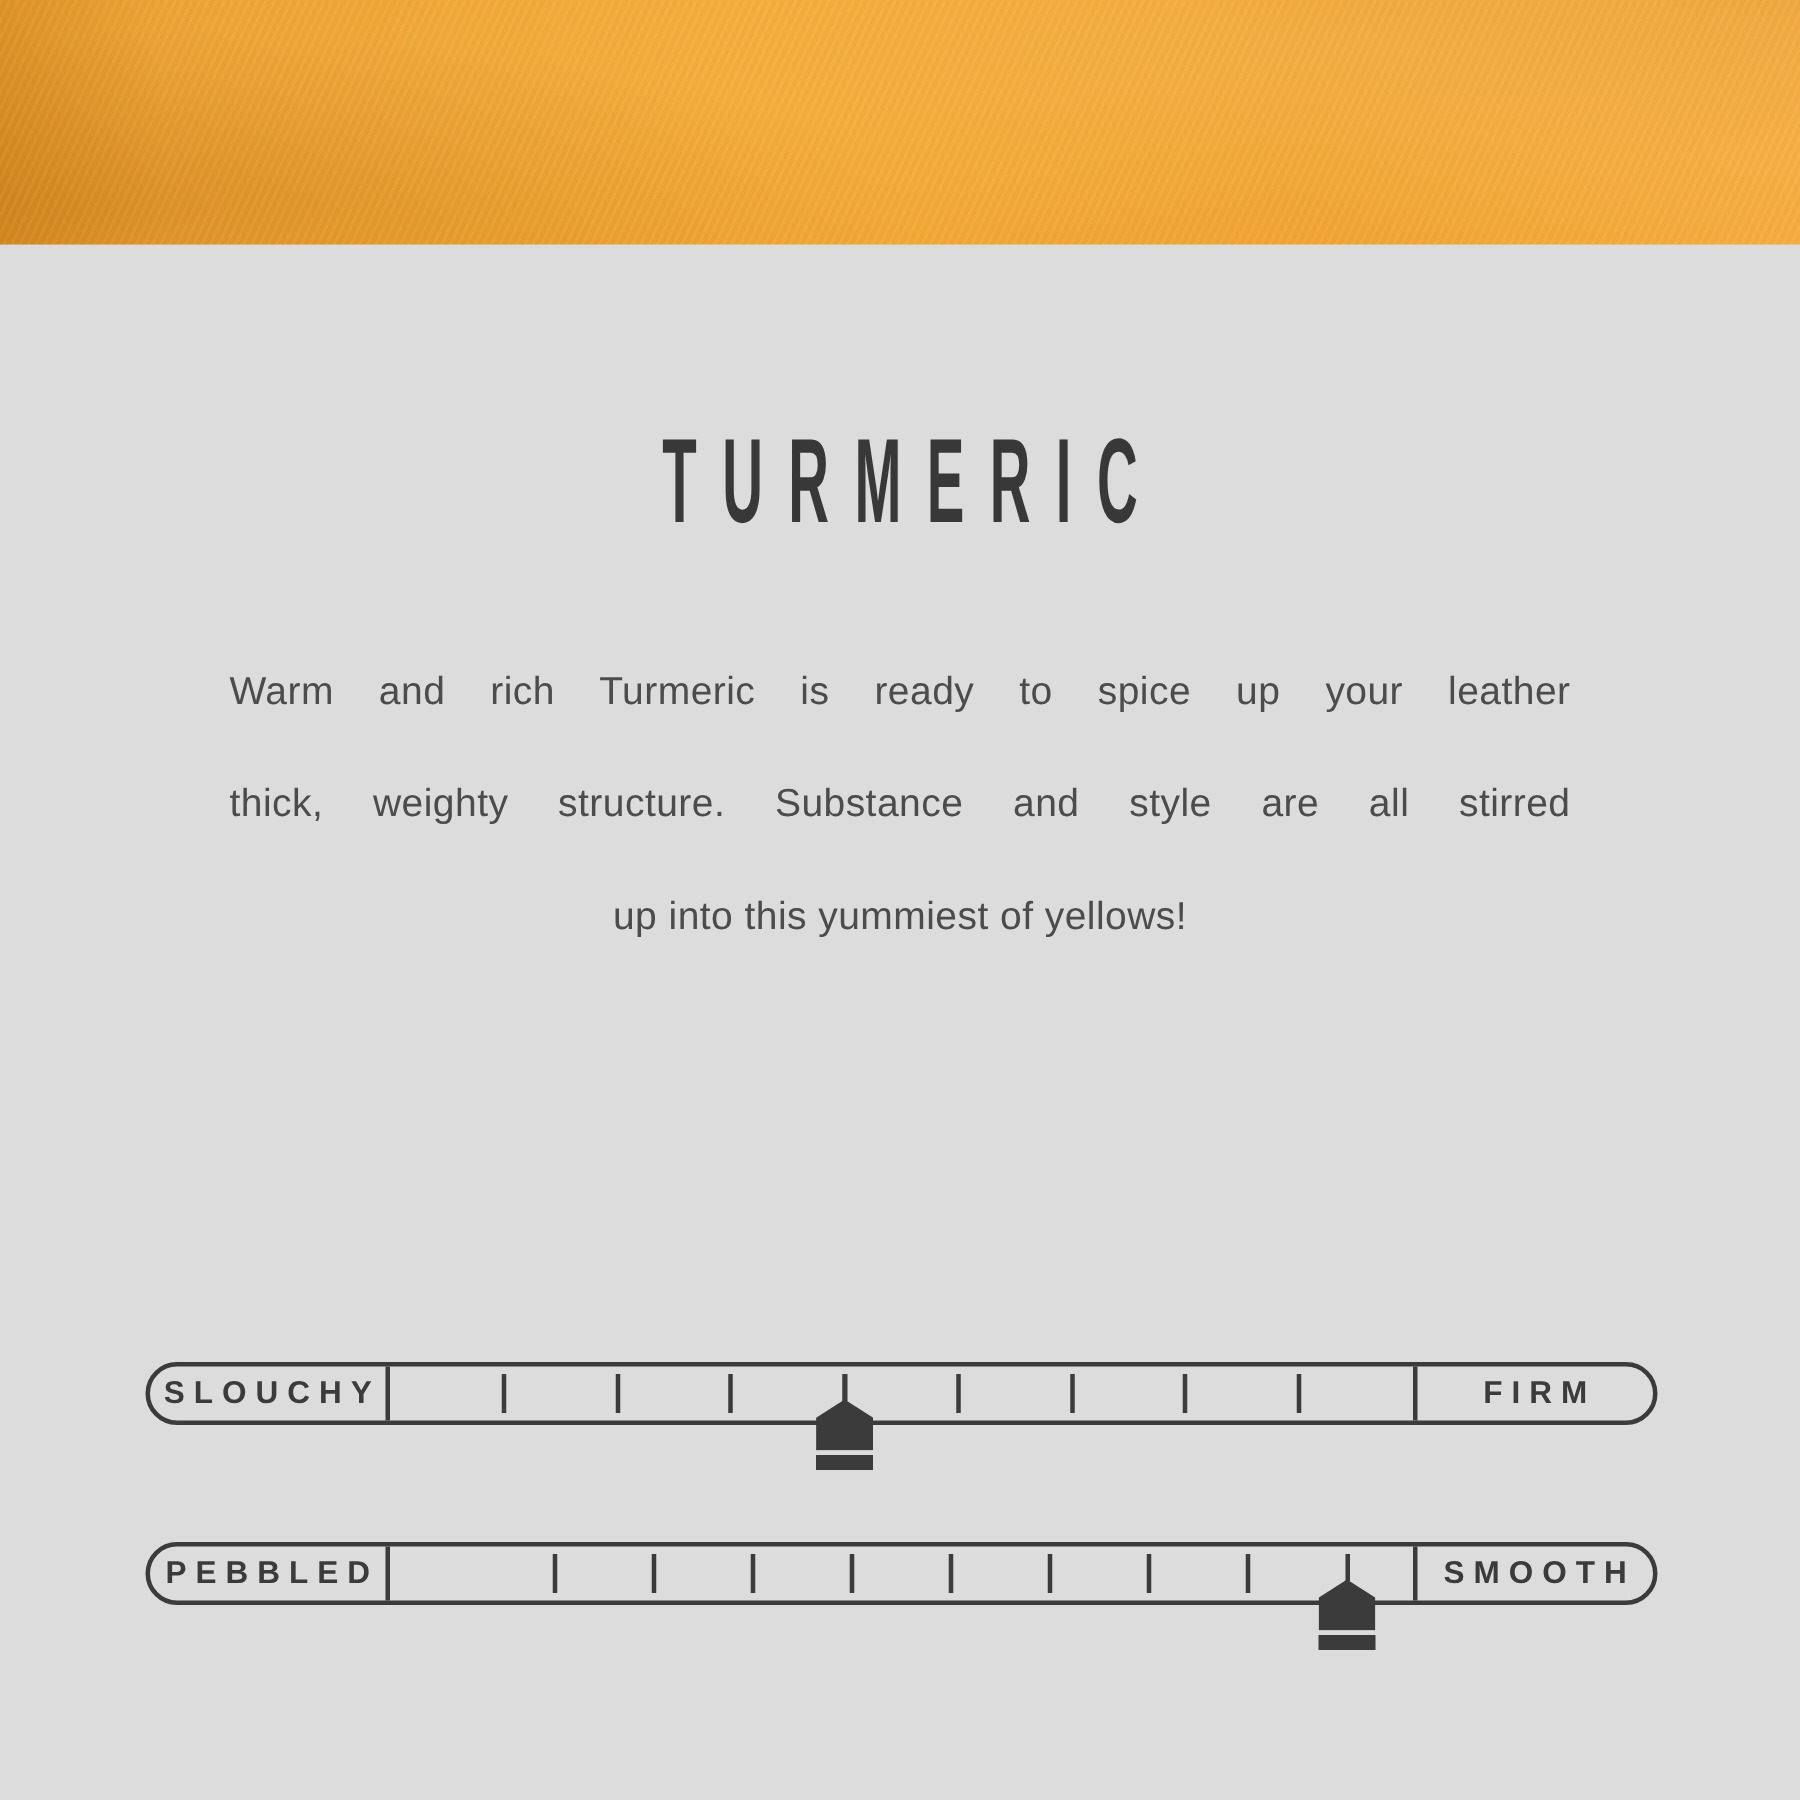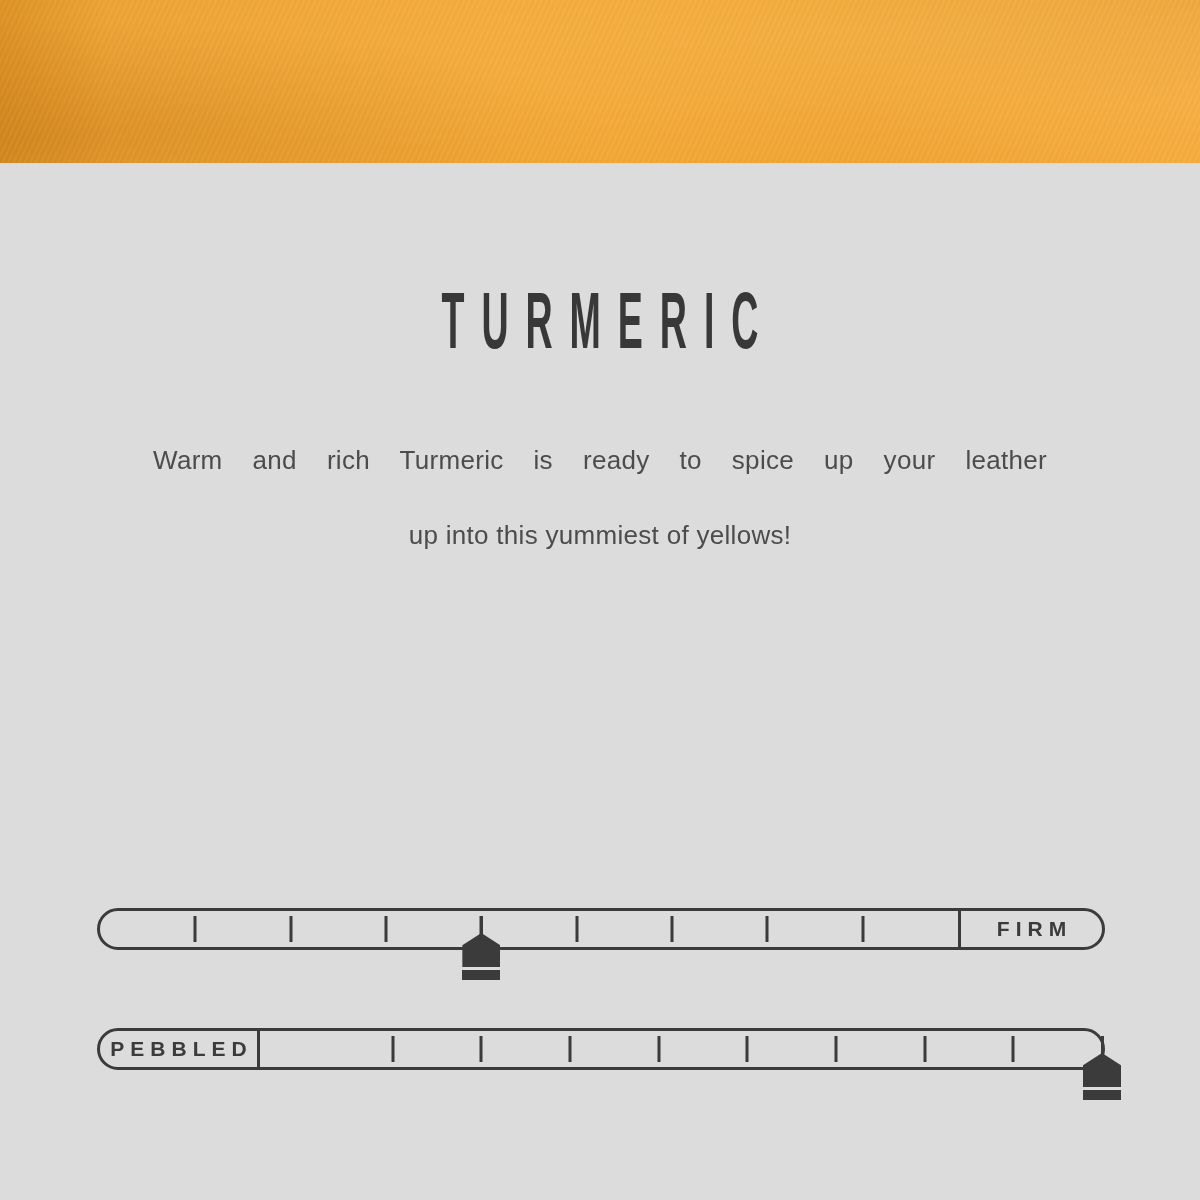--- a/index.html
+++ b/index.html
@@ -53,21 +53,21 @@
     display:flex;
   }
   .slider.s0{top:908px;}
   .slider.s1{top:1028px;gap:44px;}
   .cap{
     display:flex;align-items:center;justify-content:center;
     font-weight:bold;font-size:21px;letter-spacing:6px;text-indent:6px;
     color:var(--ink);white-space:nowrap;
   }
   .label-left{width:160px;border-right:3px solid var(--ink);}
-  .label-right{width:144px;border-left:3px solid var(--ink);text-align:right;}
+  .label-right{width:160px;border-left:3px solid var(--ink);text-align:right;}
   .scale{position:relative;flex:1;}
   .tick{
     position:absolute;top:50%;transform:translate(-50%,-50%);
     width:3px;height:26px;background:var(--ink);
   }
   .marker{position:absolute;top:0;width:0;height:0;z-index:3;}
   .marker .stem{
     position:absolute;left:-1.5px;top:5px;width:3px;height:18px;background:var(--ink);
   }
   .marker .nib{
@@ -80,24 +80,28 @@
 </style>
 </head>
 <body>
 
 <div class="banner"></div>
 
 <h1 class="title">TURMERIC</h1>
 
 <div class="description">
   <div class="line just">Warm and rich Turmeric is ready to spice up your leather</div>
+  <div class="line just">thick, weighty structure. Substance and style are all stirred</div>
   <div class="line center">up into this yummiest of yellows!</div>
 </div>
 
 <div class="slider s0">
+  <div class="cap label-left">
+    <span>SLOUCHY</span>
+  </div>
   <div class="scale">
     <div class="marker" style="left: 44.444%;">
       <div class="stem"></div>
       <div class="nib"></div>
       <div class="bar"></div>
     </div>
   <div class="tick" style="left: 11.111%;"></div>
       <div class="tick" style="left: 22.222%;"></div>
       <div class="tick" style="left: 33.333%;"></div>
       <div class="tick" style="left: 44.444%;"></div>
@@ -123,13 +127,16 @@
     </div>
   <div class="tick" style="left: 11.111%;"></div>
       <div class="tick" style="left: 22.222%;"></div>
       <div class="tick" style="left: 33.333%;"></div>
       <div class="tick" style="left: 44.444%;"></div>
       <div class="tick" style="left: 55.556%;"></div>
       <div class="tick" style="left: 66.667%;"></div>
       <div class="tick" style="left: 77.778%;"></div>
       <div class="tick" style="left: 88.889%;"></div>
     </div>
+  <div class="cap label-right">
+    <span>SMOOTH</span>
+  </div>
 </div>
 
 </body></html>

